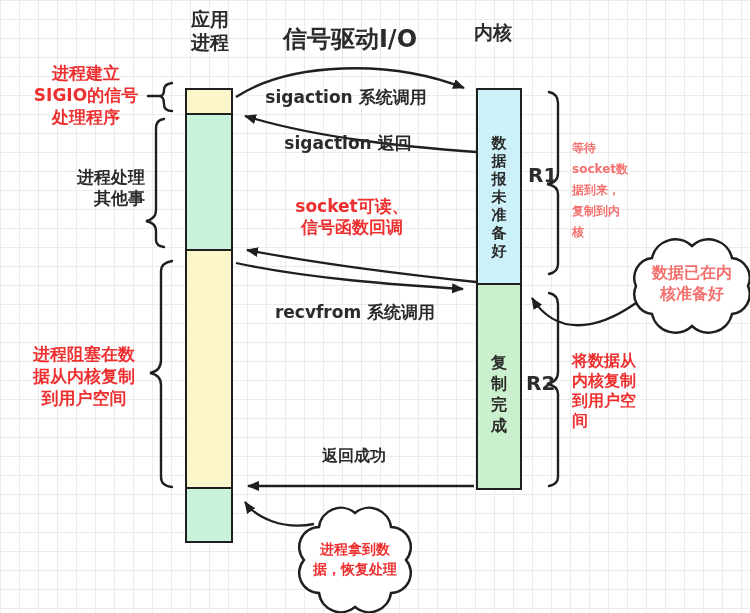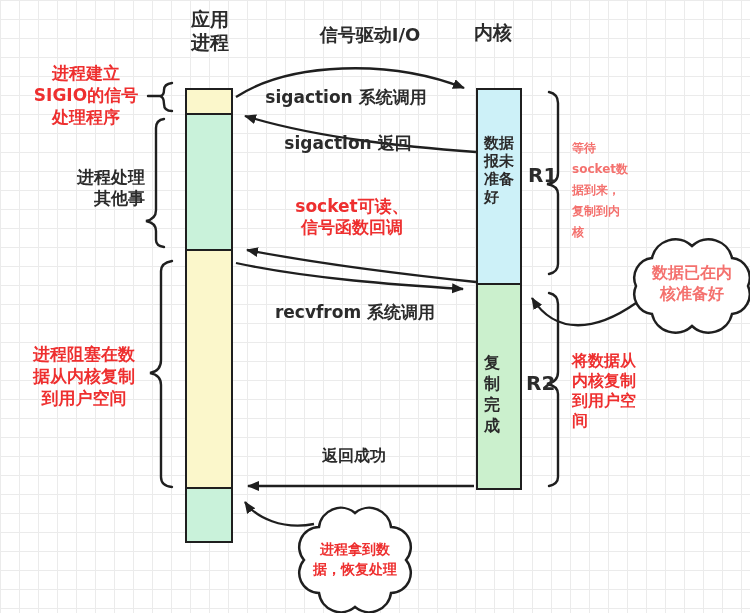--- a/index.html
+++ b/index.html
@@ -16,32 +16,32 @@
   .red{color:#ee2f2f;}
   .salmon{color:#f4716e;}
   .center{text-align:center;}
   .bar{position:absolute;border:2px solid #1f1f1f;box-sizing:border-box;}
   .seg{width:100%;box-sizing:border-box;}
   .seg+.seg{border-top:2px solid #1f1f1f;}
   .y{background:#fbf7cb;}
   .mint{background:#c9f2da;}
   .cyan{background:#cdf1f8;}
   .grn{background:#cbf0cd;}
-  .vtext{position:absolute;width:46px;box-sizing:border-box;padding:0 8px;
-    word-break:break-all;font-weight:700;color:#2b2b2b;}
+  .vtext{position:absolute;width:46px;box-sizing:border-box;padding:0 15px;
+    word-break:break-all;text-align:center;font-weight:700;color:#2b2b2b;}
   svg.overlay{position:absolute;left:0;top:0;pointer-events:none;}
 </style>
 </head>
 <body>
 
 <div class="canvas">
 
   <div class="lbl center" style="left:150px;top:8px;width:120px;font-size:19px;line-height:23px;">应用
 进程</div>
-  <div class="lbl center" style="left:280px;top:23px;width:180px;font-size:18px;">信号驱动I/O</div>
+  <div class="lbl center" style="left:260px;top:23px;width:180px;font-size:24px;">信号驱动I/O</div>
   <div class="lbl center" style="left:443px;top:20px;width:100px;font-size:19px;">内核</div>
 
   <div class="bar" style="left:185px;top:88px;width:48px;height:455px;display:flex;flex-direction:column;">
     <div class="seg y" style="height:23px;"></div>
     <div class="seg mint" style="height:136px;"></div>
     <div class="seg y" style="height:238px;"></div>
     <div class="seg mint" style="flex:1;"></div>
   </div>
 
   <div class="bar" style="left:476px;top:88px;width:46px;height:402px;display:flex;flex-direction:column;">

